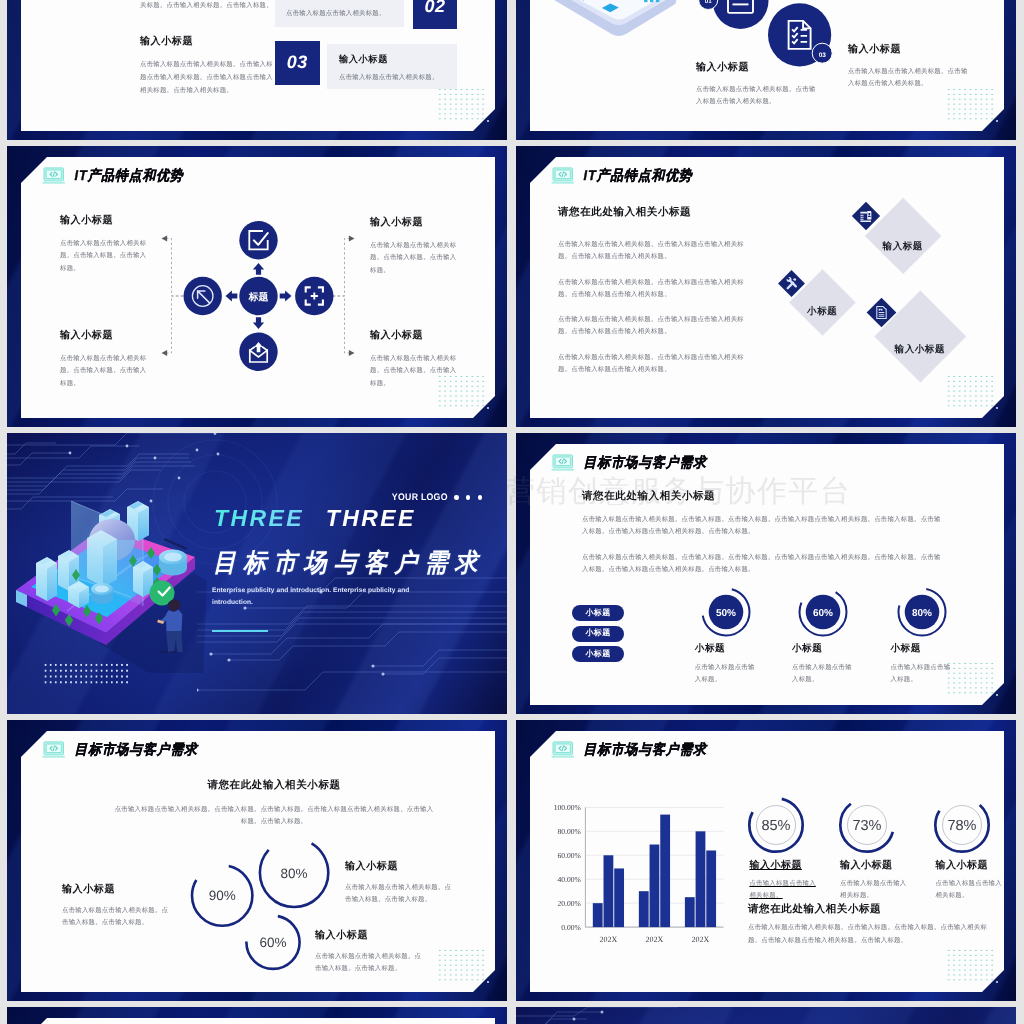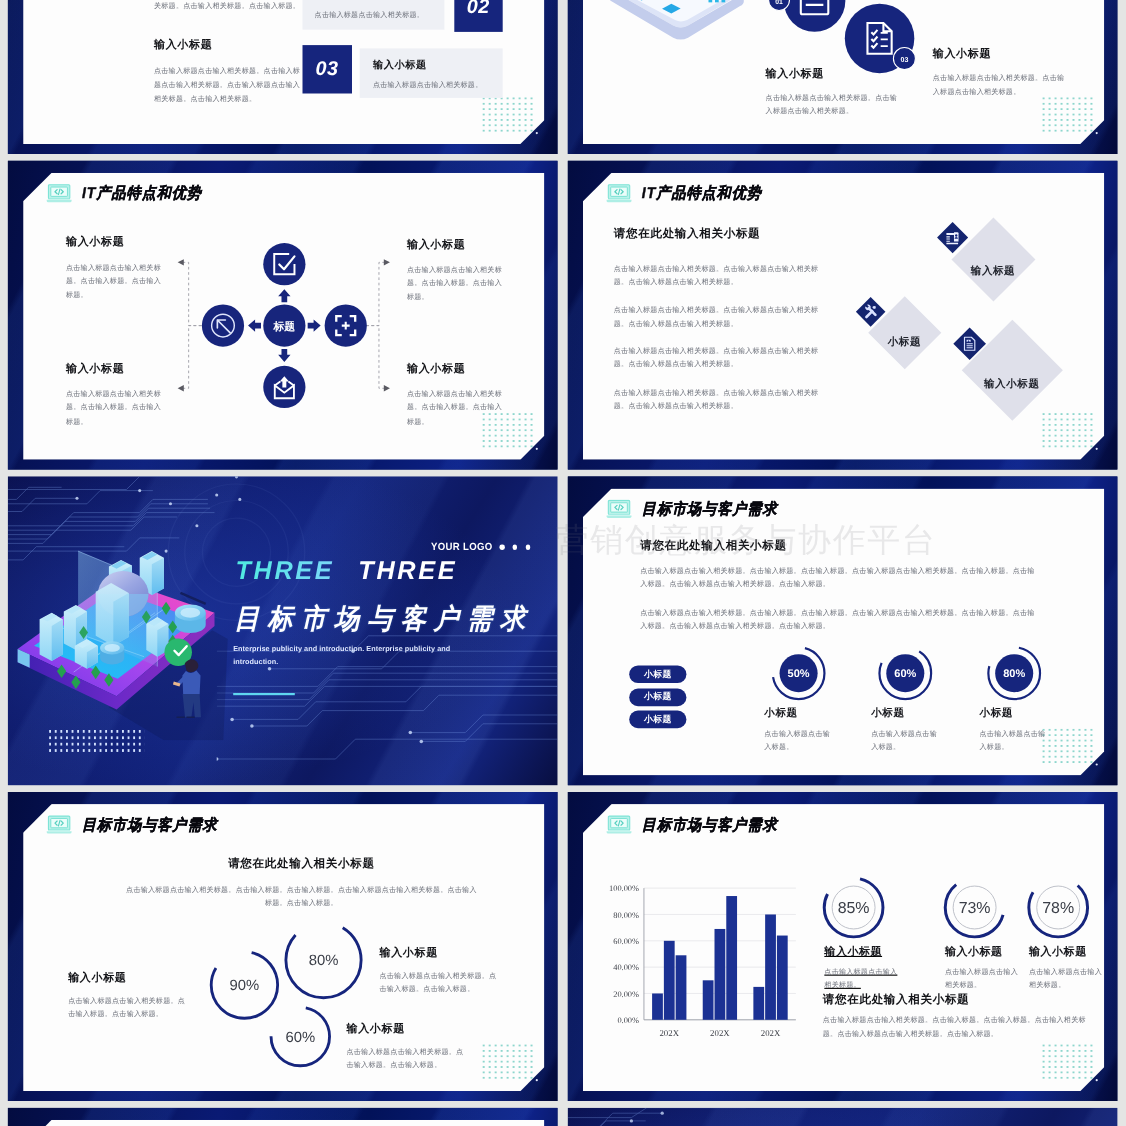--- a/index.html
+++ b/index.html
@@ -717,21 +717,21 @@
 
     <div class="dnt2" style="left:219.4px;top:63.5px;text-decoration:underline;">
       <svg width="60" height="60" viewBox="0 0 60 60" style="margin-left:-3.3px;">
         <circle cx="30" cy="30" r="19.5" fill="none" stroke="#b5b8c2" stroke-width="0.8"></circle>
         <circle cx="30" cy="30" r="26.7" fill="none" stroke="#16257d" stroke-width="2.7" stroke-dasharray="132.5 36.2" stroke-dashoffset="-5.9" transform="rotate(-90 30 30)"></circle>
         <text x="30" y="35" text-anchor="middle" fill="#3a3e47" font-size="14.5">85%</text>
       </svg>
       <h5 class="dnt-t2">输入小标题</h5>
       <p class="body-t">点击输入标题点击输入相关标题。</p>
     </div>
-    <div class="dnt2" style="left:329px;top:63.5px;">
+    <div class="dnt2" style="left:310px;top:63.5px;">
       <svg width="60" height="60" viewBox="0 0 60 60" style="margin-left:-3.3px;">
         <circle cx="30" cy="30" r="19.5" fill="none" stroke="#b5b8c2" stroke-width="0.8"></circle>
         <circle cx="30" cy="30" r="26.7" fill="none" stroke="#16257d" stroke-width="2.7" stroke-dasharray="100.7 68.1" stroke-dashoffset="-48.7" transform="rotate(-90 30 30)"></circle>
         <text x="30" y="35" text-anchor="middle" fill="#3a3e47" font-size="14.5">73%</text>
       </svg>
       <h5 class="dnt-t2">输入小标题</h5>
       <p class="body-t">点击输入标题点击输入相关标题。</p>
     </div>
     <div class="dnt2" style="left:405.4px;top:63.5px;">
       <svg width="60" height="60" viewBox="0 0 60 60" style="margin-left:-3.3px;">

